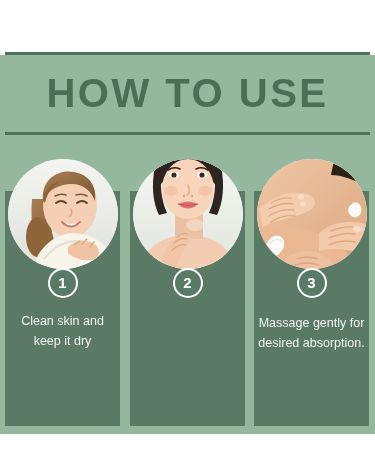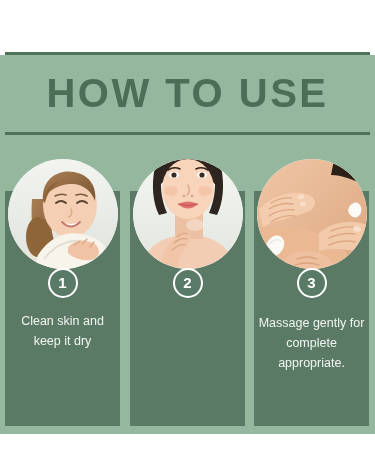--- a/index.html
+++ b/index.html
@@ -300,17 +300,17 @@
 
             <path d="M92 48 C96 42 102 42 104 48 C106 54 101 60 96 58 C92 56 90 52 92 48 Z" fill="#fbfaf6"></path>
 
             <path d="M30 98 C42 90 58 90 70 98 C76 102 78 110 78 118 L24 118 C24 110 26 102 30 98 Z" fill="#eec0a0"></path>
             <path d="M40 100 q10 -4 20 0 M38 106 q12 -4 24 0" stroke="#d9a47f" stroke-width="1.3" fill="none" stroke-linecap="round"></path>
           </g>
         </svg>
       </div>
 
       <div class="badge">3</div>
-      <div class="caption cap-3">Massage gently for complete appropriate.</div>
+      <div class="caption cap-3">Massage gently for desired absorption.</div>
     </div>
 
   </div>
 </div>
 
 </body></html>

